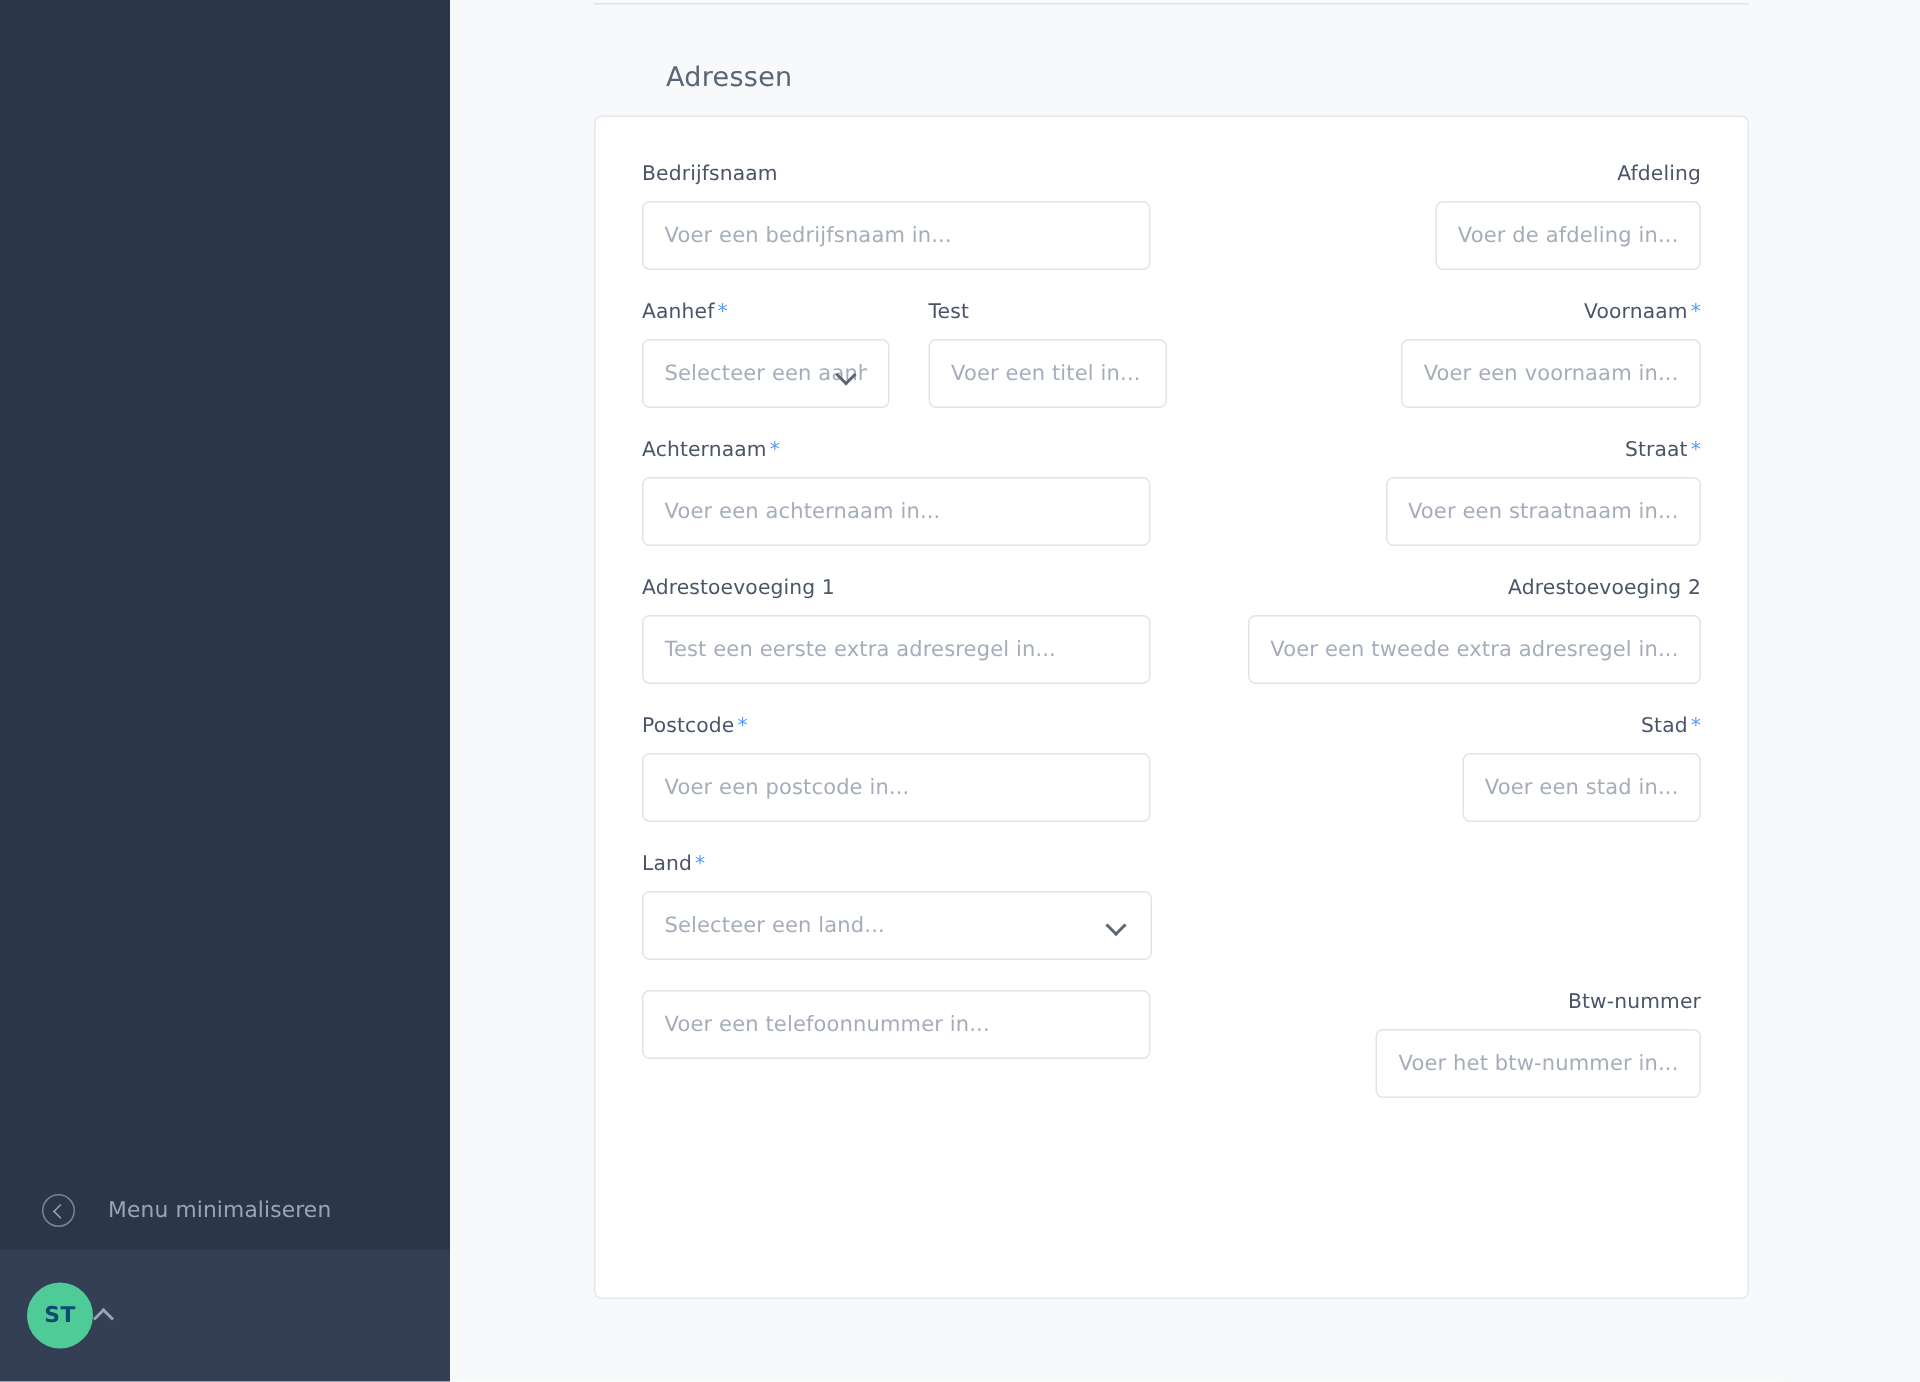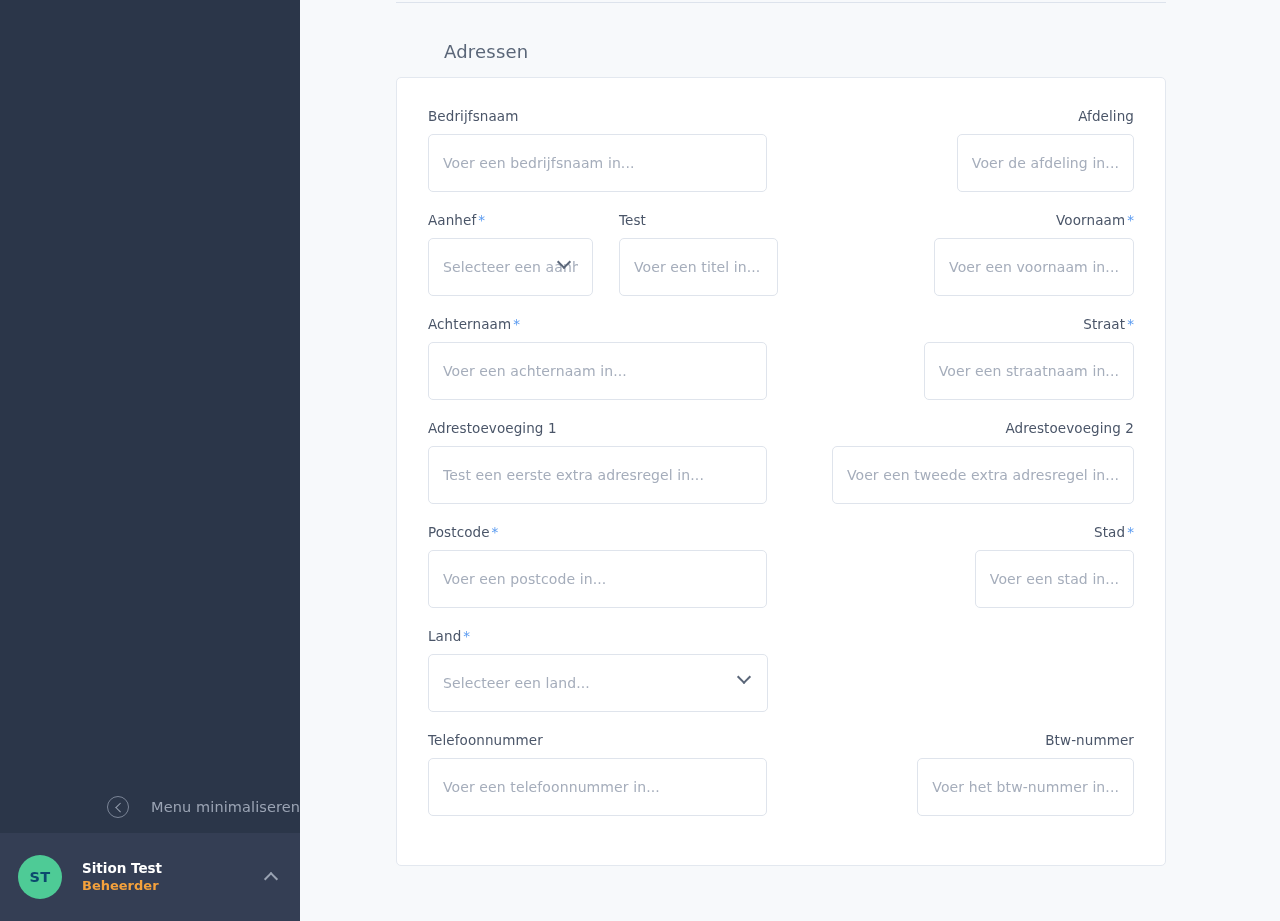--- a/index.html
+++ b/index.html
@@ -28,21 +28,20 @@
   }
 
   #sidebar-nav-spacer { flex: 1 1 auto; }
 
   #minimize-row {
     height: 53px;
     display: flex;
     align-items: center;
     padding-left: 28px;
     cursor: pointer;
-    justify-content: flex-end;
   }
 
   #minimize-icon {
     width: 22px;
     height: 22px;
     border: 1.4px solid #7b8597;
     border-radius: 50%;
     position: relative;
     flex: 0 0 22px;
   }
@@ -181,21 +180,21 @@
     white-space: nowrap;
   }
 
   .req {
     color: #5b9bf0;
     font-size: 13.5px;
     margin-left: 2px;
   }
 
   .ctl {
-    height: 58px;
+    height: 46px;
     background: #ffffff;
     border: 1px solid #dfe4ec;
     border-radius: 5px;
     display: flex;
     align-items: center;
     padding: 0 14px;
     position: relative;
     cursor: text;
   }
 
@@ -244,24 +243,20 @@
 
   <div id="sidebar-nav-spacer"></div>
 
   <div id="minimize-row">
     <span id="minimize-icon"></span>
     <span id="minimize-label">Menu minimaliseren</span>
   </div>
 
   <div id="user-footer">
     <div id="avatar">ST</div>
-    <div id="user-text">
-      <div id="user-name">Sition Test</div>
-      <div id="user-role">Beheerder</div>
-    </div>
     <span id="user-chevron"></span>
   </div>
 
 </div>
 
 <div id="main">
 
   <div id="top-divider"></div>
 
   <div id="section-title">Adressen</div>
@@ -380,23 +375,20 @@
           </div>
           <div class="ctl select">
             <span class="ctl-text">Selecteer een land...</span>
             <span class="chev right"></span>
           </div>
         </div>
       </div>
 
       <div class="form-row">
         <div class="field w-left">
-          <div class="field-label">
-            <span>Telefoonnummer</span>
-          </div>
           <div class="ctl">
             <span class="ctl-text">Voer een telefoonnummer in...</span>
           </div>
         </div>
         <div class="field w-right">
           <div class="field-label">
             <span>Btw-nummer</span>
           </div>
           <div class="ctl">
             <span class="ctl-text">Voer het btw-nummer in...</span>

